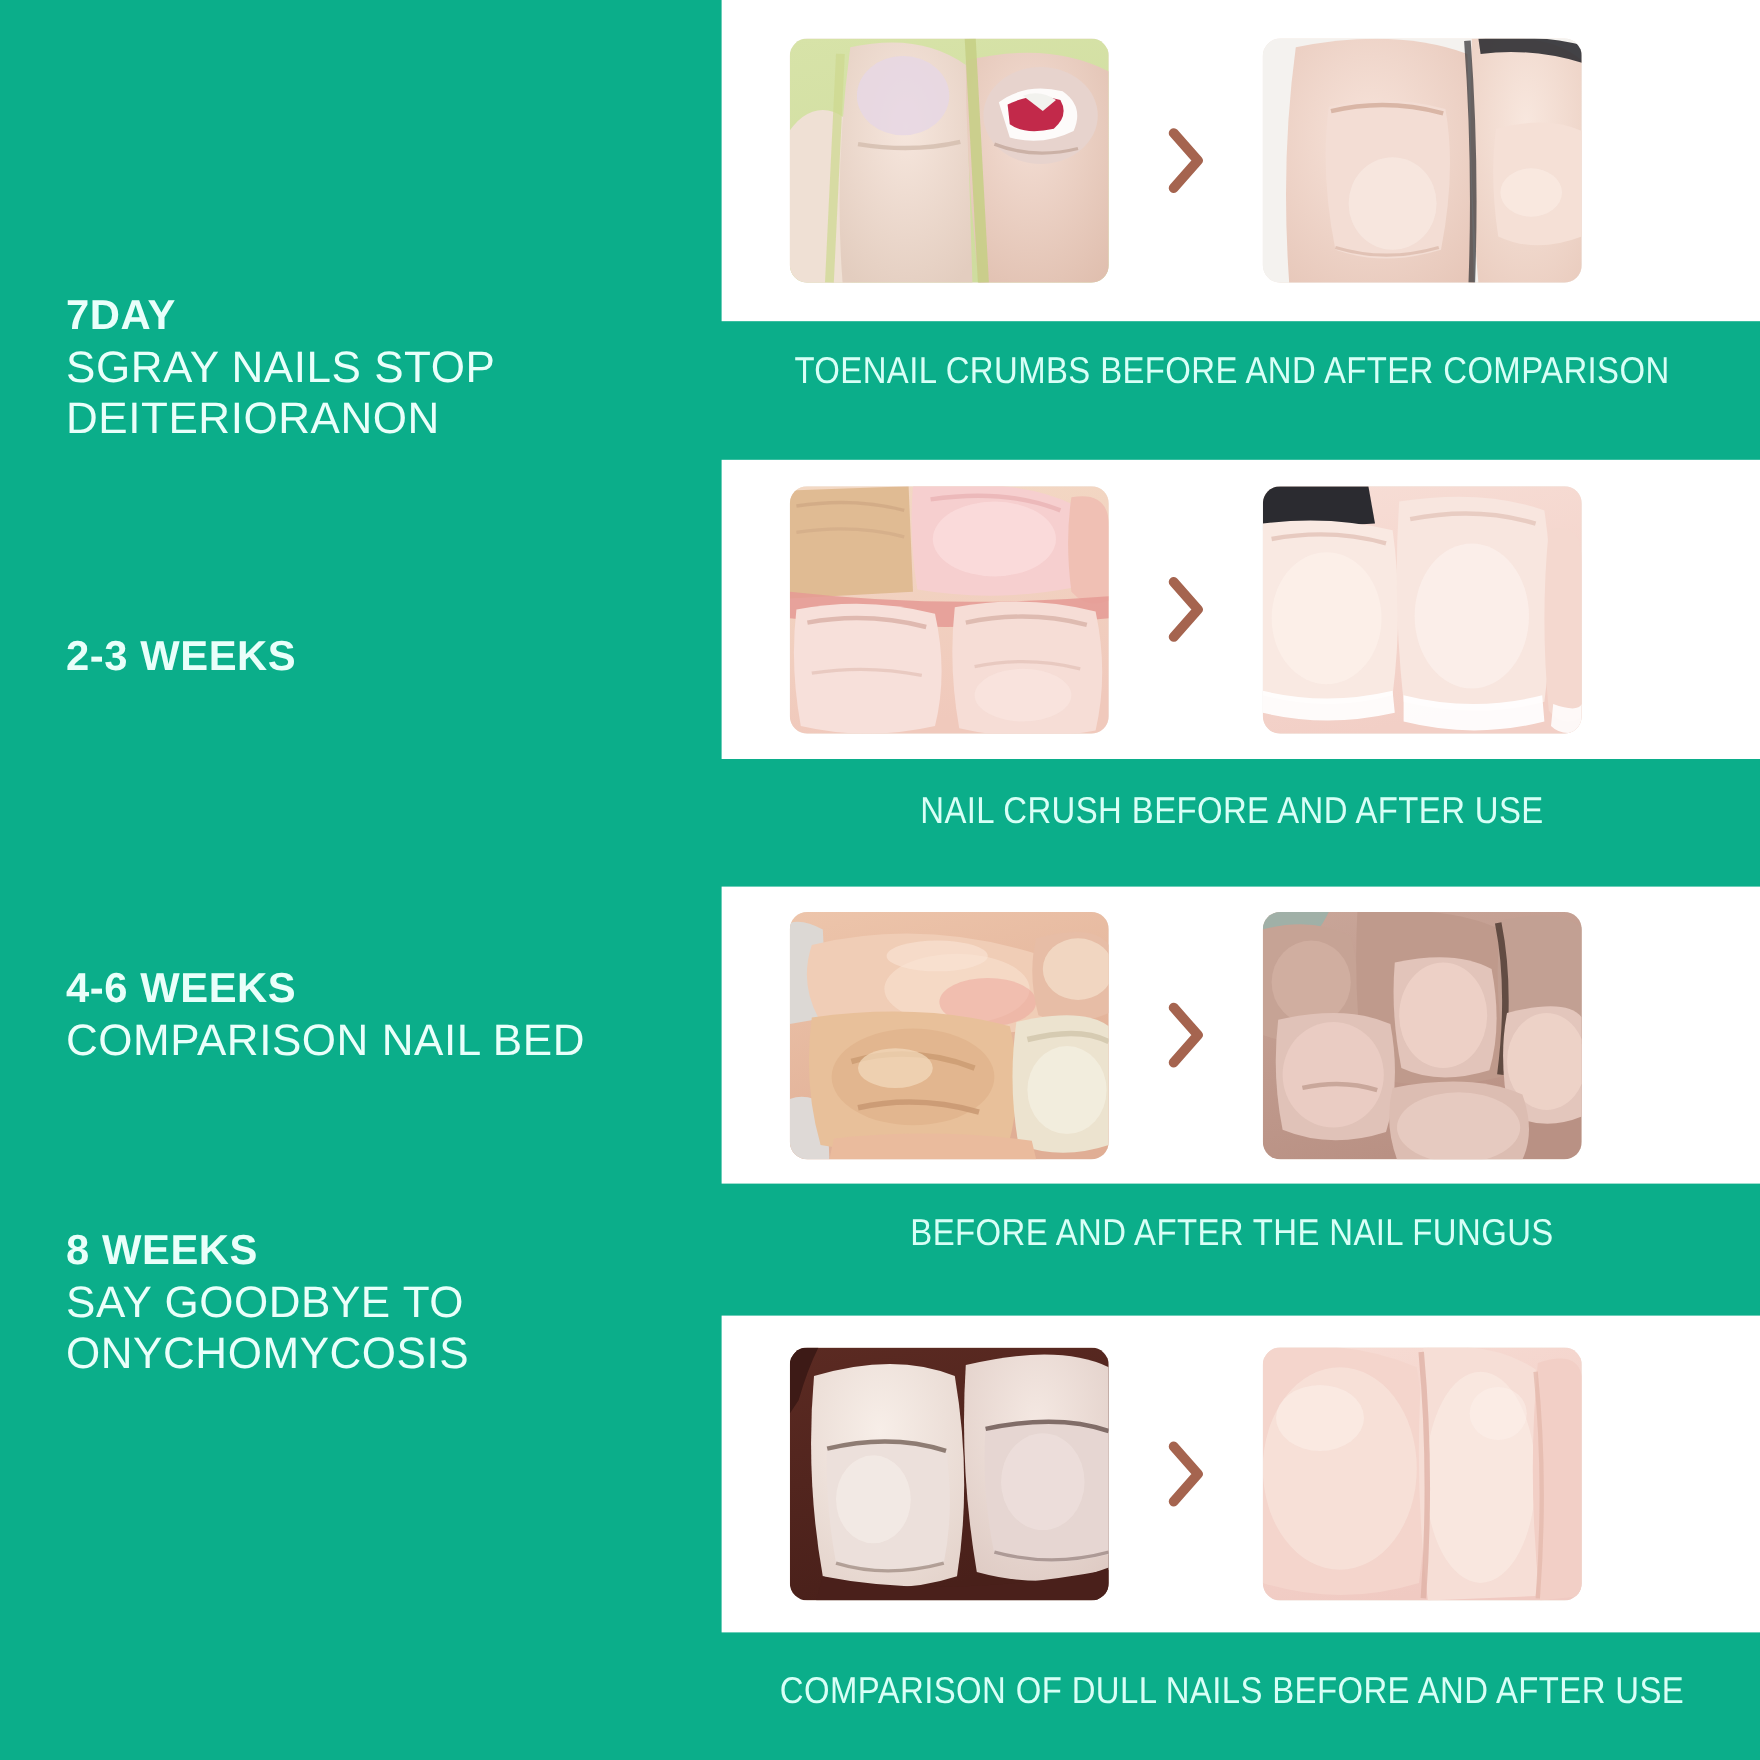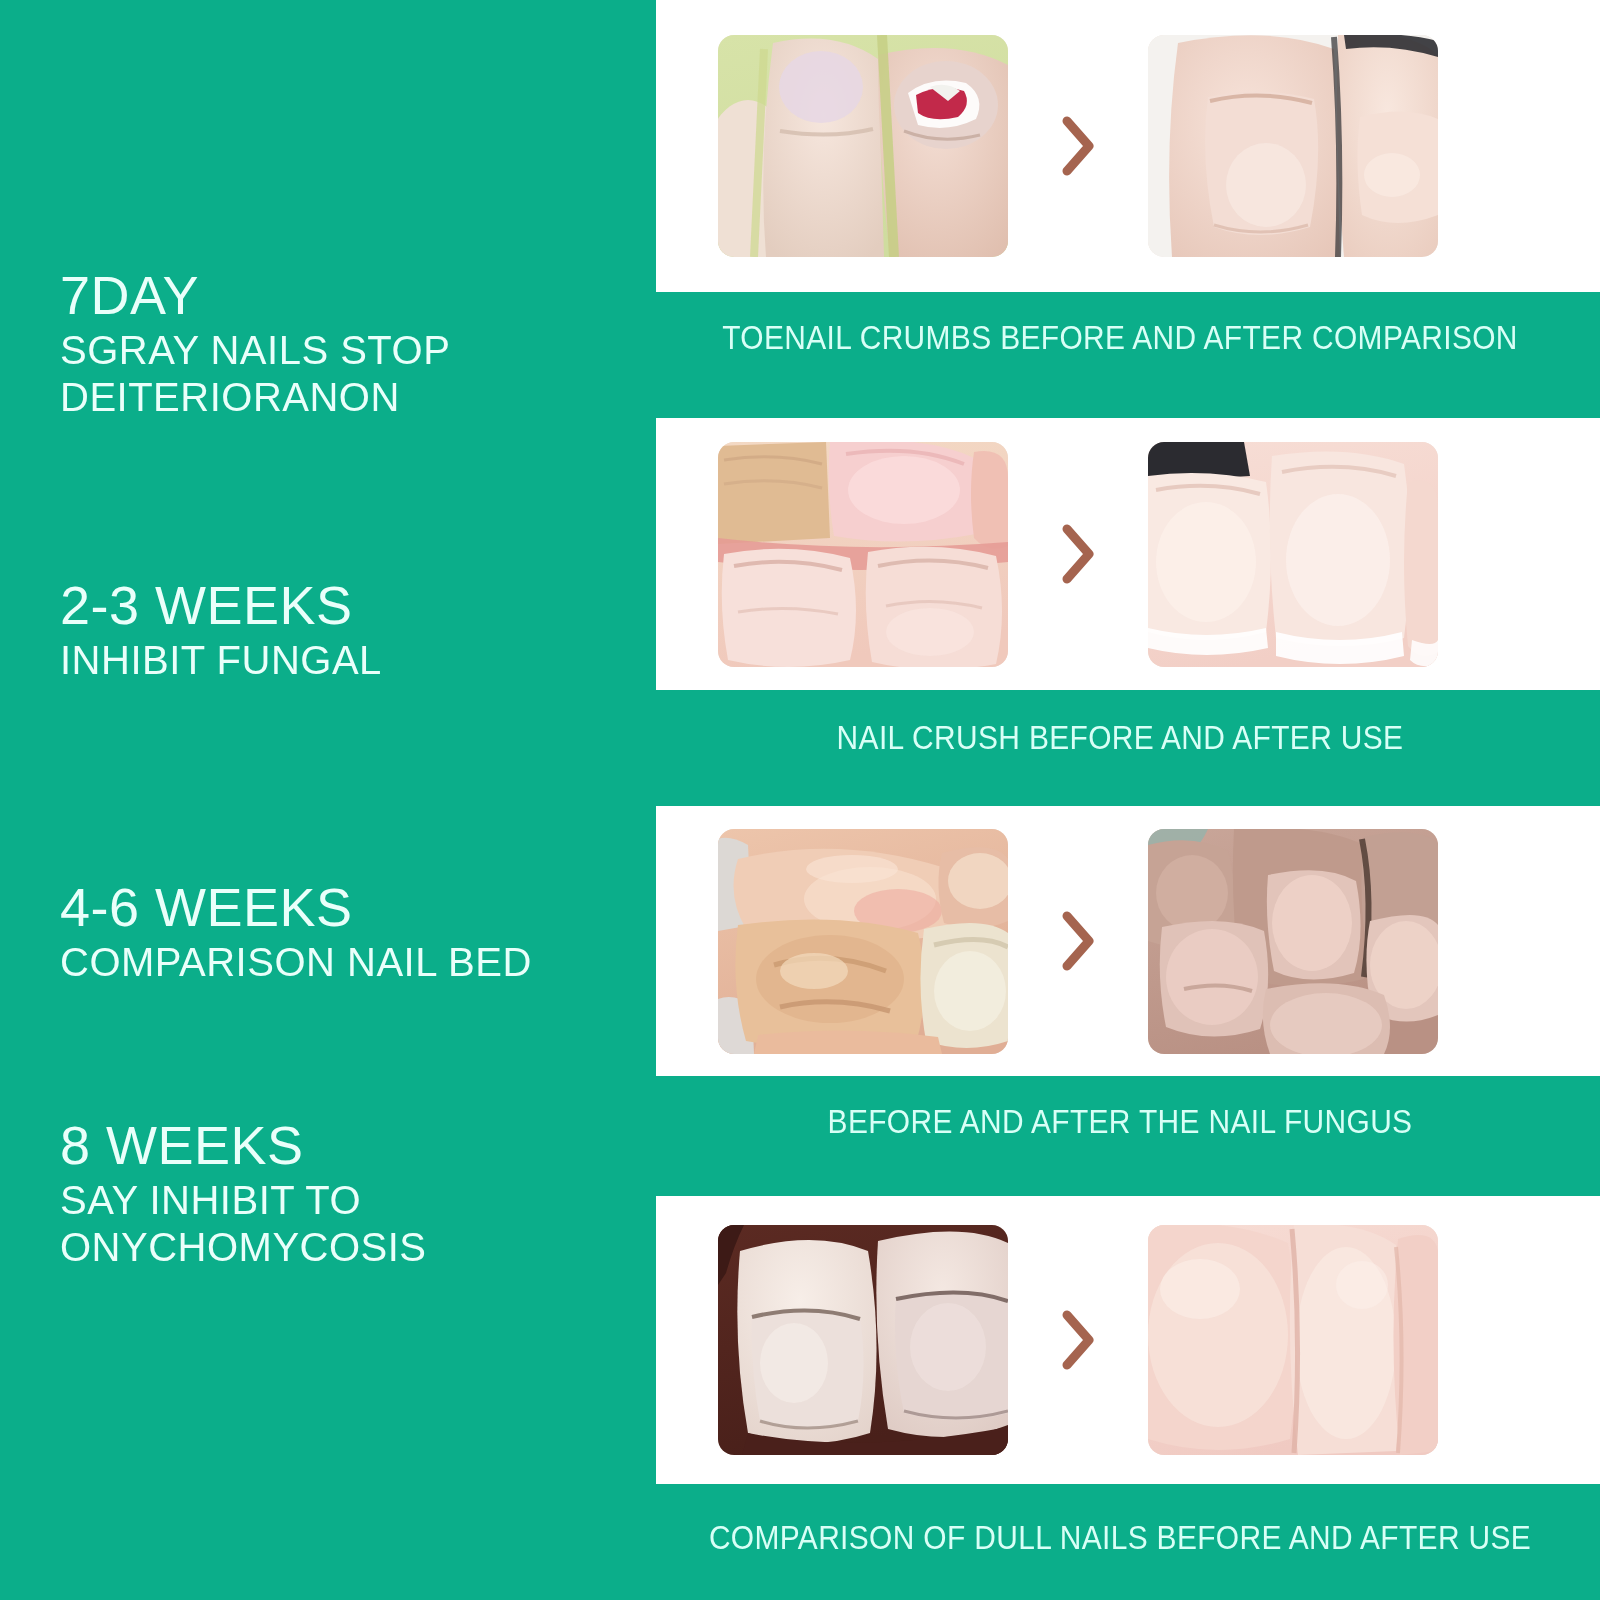--- a/index.html
+++ b/index.html
@@ -12,21 +12,21 @@
   }
   .page{position:relative;width:1600px;height:1600px;}
 
   
   .left-col{
     position:absolute;left:0;top:0;width:640px;height:1600px;
     background:#0bae8a;
   }
   .stage{position:absolute;left:60px;width:560px;color:#e9fffa;}
   .stage-title{
-    font-size:54px;font-weight:400;letter-spacing:0.5px;
+    font-size:38px;font-weight:700;letter-spacing:0.5px;
     line-height:1.02;margin:0 0 4px 0;white-space:nowrap;
   }
   .stage-desc{
     font-size:40px;font-weight:400;letter-spacing:0.5px;
     line-height:1.18;margin:0;
   }
   .stage-0{top:268px;}
   .stage-1{top:578px;}
   .stage-2{top:880px;}
   .stage-3{top:1118px;}
@@ -68,31 +68,30 @@
   <div class="left-col">
 
     <div class="stage stage-0">
       <div class="stage-title">7DAY</div>
       <div class="stage-desc">SGRAY NAILS STOP</div>
       <div class="stage-desc">DEITERIORANON</div>
     </div>
 
     <div class="stage stage-1">
       <div class="stage-title">2-3 WEEKS</div>
-      <div class="stage-desc">INHIBIT FUNGAL</div>
     </div>
 
     <div class="stage stage-2">
       <div class="stage-title">4-6 WEEKS</div>
       <div class="stage-desc">COMPARISON NAIL BED</div>
     </div>
 
     <div class="stage stage-3">
       <div class="stage-title">8 WEEKS</div>
-      <div class="stage-desc">SAY INHIBIT TO</div>
+      <div class="stage-desc">SAY GOODBYE TO</div>
       <div class="stage-desc">ONYCHOMYCOSIS</div>
     </div>
 
   </div>
 
   <div class="right-col">
 
     <div class="panel" style="top:0;height:400px;">
       <div class="card" style="top:0;height:292px;">
         <div class="photo-row">

